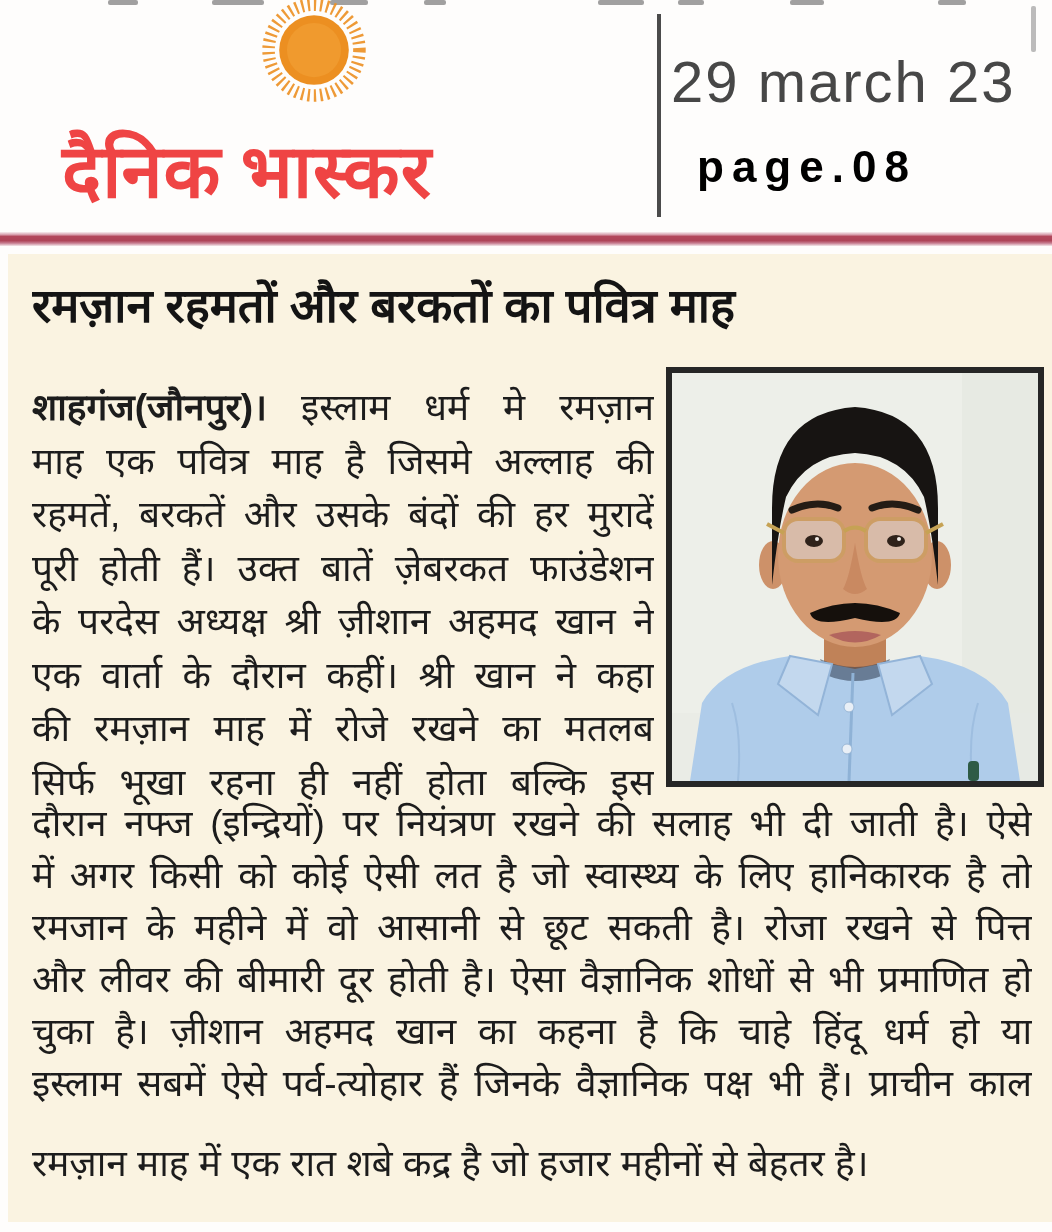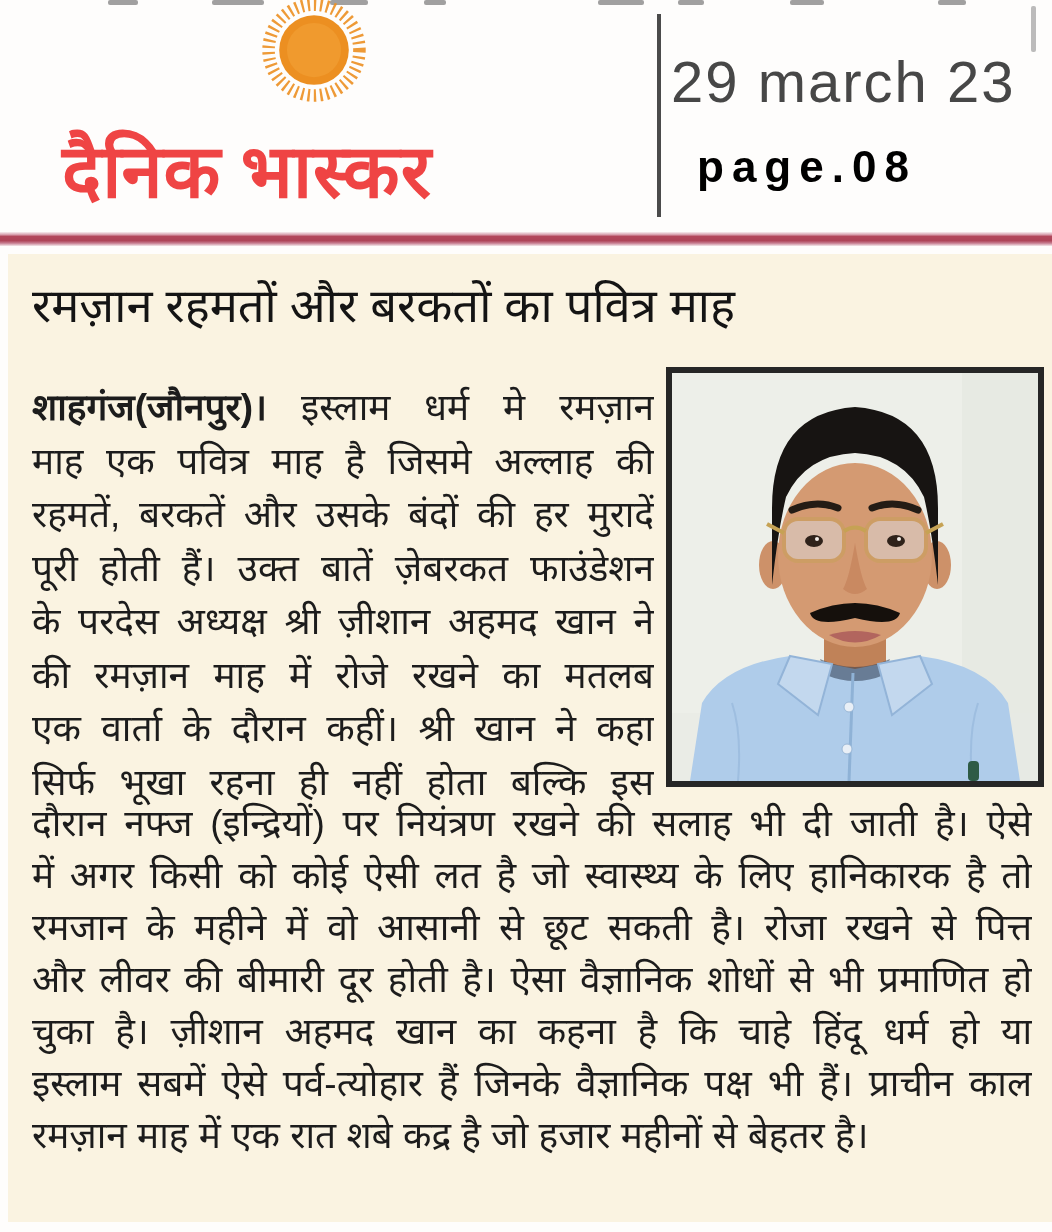--- a/index.html
+++ b/index.html
@@ -40,32 +40,32 @@
     position:absolute;left:0;top:232px;width:1052px;height:14px;
     background:linear-gradient(180deg,#f7eef0 0%,#d9a3b0 18%,#b2485c 32%,var(--accent-rule,#ae4458) 62%,#c87f92 80%,#f3e8ea 100%);
   }
   
   .article-bg{
     position:absolute;left:8px;top:254px;width:1044px;height:968px;
     background:var(--article-bg,#faf3e1);
   }
   .article-headline{
     position:absolute;left:32px;top:272px;width:980px;height:62px;
-    font-size:47px;font-weight:400;color:var(--headline-text,#141414);
+    font-size:47px;font-weight:700;color:var(--headline-text,#141414);
     white-space:nowrap;overflow:hidden;
   }
   .body-line{
     text-align:justify;text-align-last:justify;text-justify:inter-word;
     font-size:37px;color:var(--body-text,#1c1c1c);overflow:hidden;
   }
   .col-block{position:absolute;left:32px;top:381px;width:622px;}
   .col-block .body-line{height:53.5px;line-height:53.5px;}
   .full-block{position:absolute;left:32px;top:798px;width:1000px;}
   .full-block .body-line{height:52px;line-height:52px;}
-  .body-line.last{text-align-last:left;}
+  .body-line.last{text-align-last:left;margin-top:28px;}
   .dateline{font-weight:700;}
   
   .article-photo{
     position:absolute;left:666px;top:367px;width:378px;height:420px;
     border:6px solid #262626;background:#edefe9;
   }
   .article-photo svg{display:block;width:100%;height:100%;}
 </style>
 </head>
 <body>
@@ -103,22 +103,22 @@
   <div class="article-bg"></div>
 
   <div class="article-headline">रमज़ान रहमतों और बरकतों का पवित्र माह</div>
 
   <div class="col-block">
     <div class="body-line"><span class="dateline">शाहगंज(जौनपुर)।</span><span> इस्लाम धर्म मे रमज़ान</span></div>
     <div class="body-line">माह एक पवित्र माह है जिसमे अल्लाह की</div>
     <div class="body-line">रहमतें, बरकतें और उसके बंदों की हर मुरादें</div>
     <div class="body-line">पूरी होती हैं। उक्त बातें ज़ेबरकत फाउंडेशन</div>
     <div class="body-line">के परदेस अध्यक्ष श्री ज़ीशान अहमद खान ने</div>
+    <div class="body-line">एक वार्ता के दौरान कहीं। श्री खान ने कहा</div>
     <div class="body-line">की रमज़ान माह में रोजे रखने का मतलब</div>
-    <div class="body-line">एक वार्ता के दौरान कहीं। श्री खान ने कहा</div>
     <div class="body-line">सिर्फ भूखा रहना ही नहीं होता बल्कि इस</div>
   </div>
 
   <div class="full-block">
     <div class="body-line">दौरान नफ्ज (इन्द्रियों) पर नियंत्रण रखने की सलाह भी दी जाती है। ऐसे</div>
     <div class="body-line">में अगर किसी को कोई ऐसी लत है जो स्वास्थ्य के लिए हानिकारक है तो</div>
     <div class="body-line">रमजान के महीने में वो आसानी से छूट सकती है। रोजा रखने से पित्त</div>
     <div class="body-line">और लीवर की बीमारी दूर होती है। ऐसा वैज्ञानिक शोधों से भी प्रमाणित हो</div>
     <div class="body-line">चुका है। ज़ीशान अहमद खान का कहना है  कि चाहे हिंदू धर्म हो या</div>
     <div class="body-line">इस्लाम सबमें ऐसे पर्व-त्योहार हैं जिनके वैज्ञानिक पक्ष भी हैं। प्राचीन काल</div>

